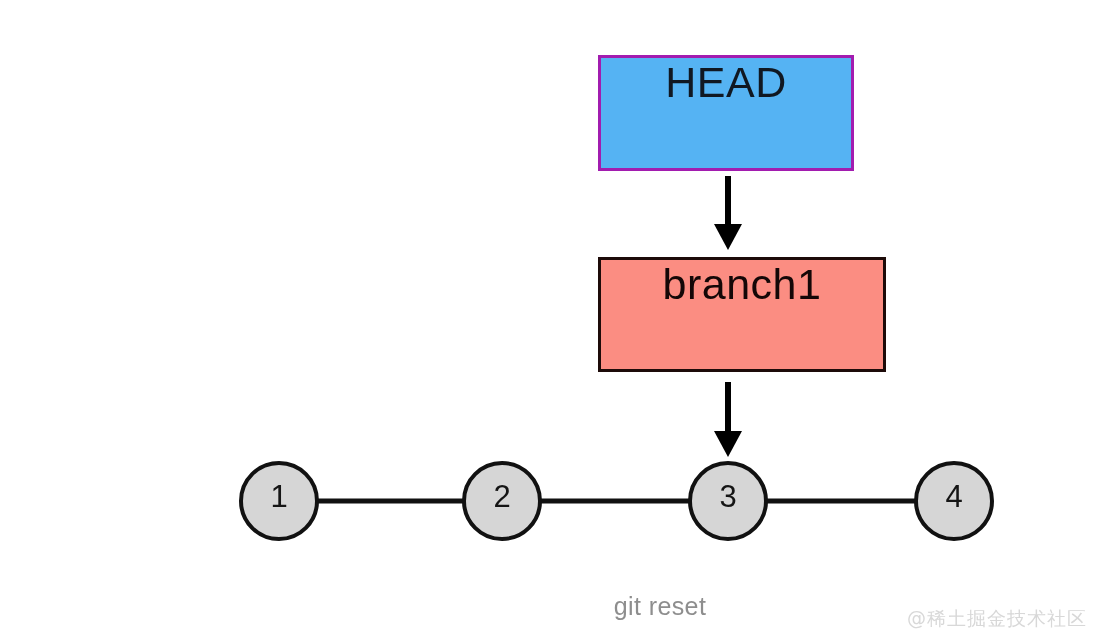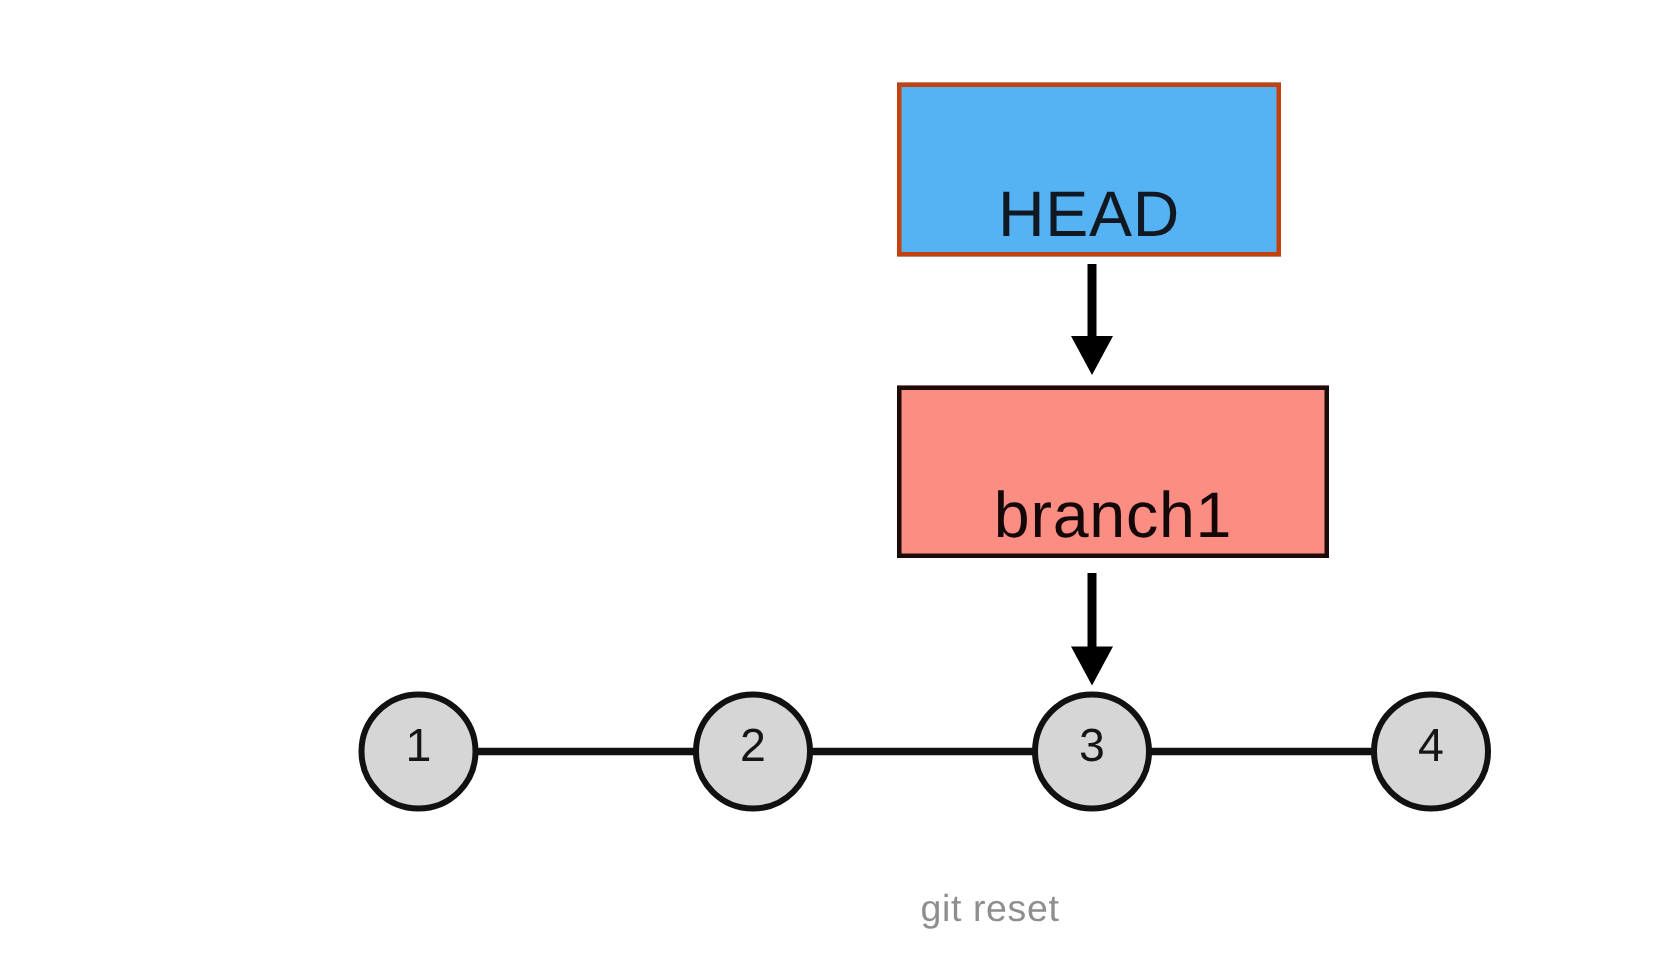--- a/index.html
+++ b/index.html
@@ -16,23 +16,23 @@
     height: 641px;
     background: #ffffff;
     overflow: hidden;
   }
 
   
   .node-box {
     position: absolute;
     box-sizing: border-box;
     display: flex;
-    align-items: flex-end;
+    align-items: flex-start;
     justify-content: center;
-    border: 3px solid #c2410c;
+    border: 3px solid #a21caf;
     font-weight: 400;
     letter-spacing: 0.5px;
   }
   #head-box {
     left: 598px;
     top: 55px;
     width: 256px;
     height: 116px;
     background: #55b3f3;
     color: #101822;
@@ -130,14 +130,15 @@
   </svg>
   <div id="node-label-layer">
       <div class="commit-label" style="left: 279px; top: 501px; color: rgb(21, 21, 21);">1</div>
       <div class="commit-label" style="left: 502px; top: 501px; color: rgb(21, 21, 21);">2</div>
       <div class="commit-label" style="left: 728px; top: 501px; color: rgb(21, 21, 21);">3</div>
       <div class="commit-label" style="left: 954px; top: 501px; color: rgb(21, 21, 21);">4</div>
     </div>
 
   <div id="caption">git reset</div>
 
+  <div id="watermark">@稀土掘金技术社区</div>
 
 </div>
 
 </body></html>

